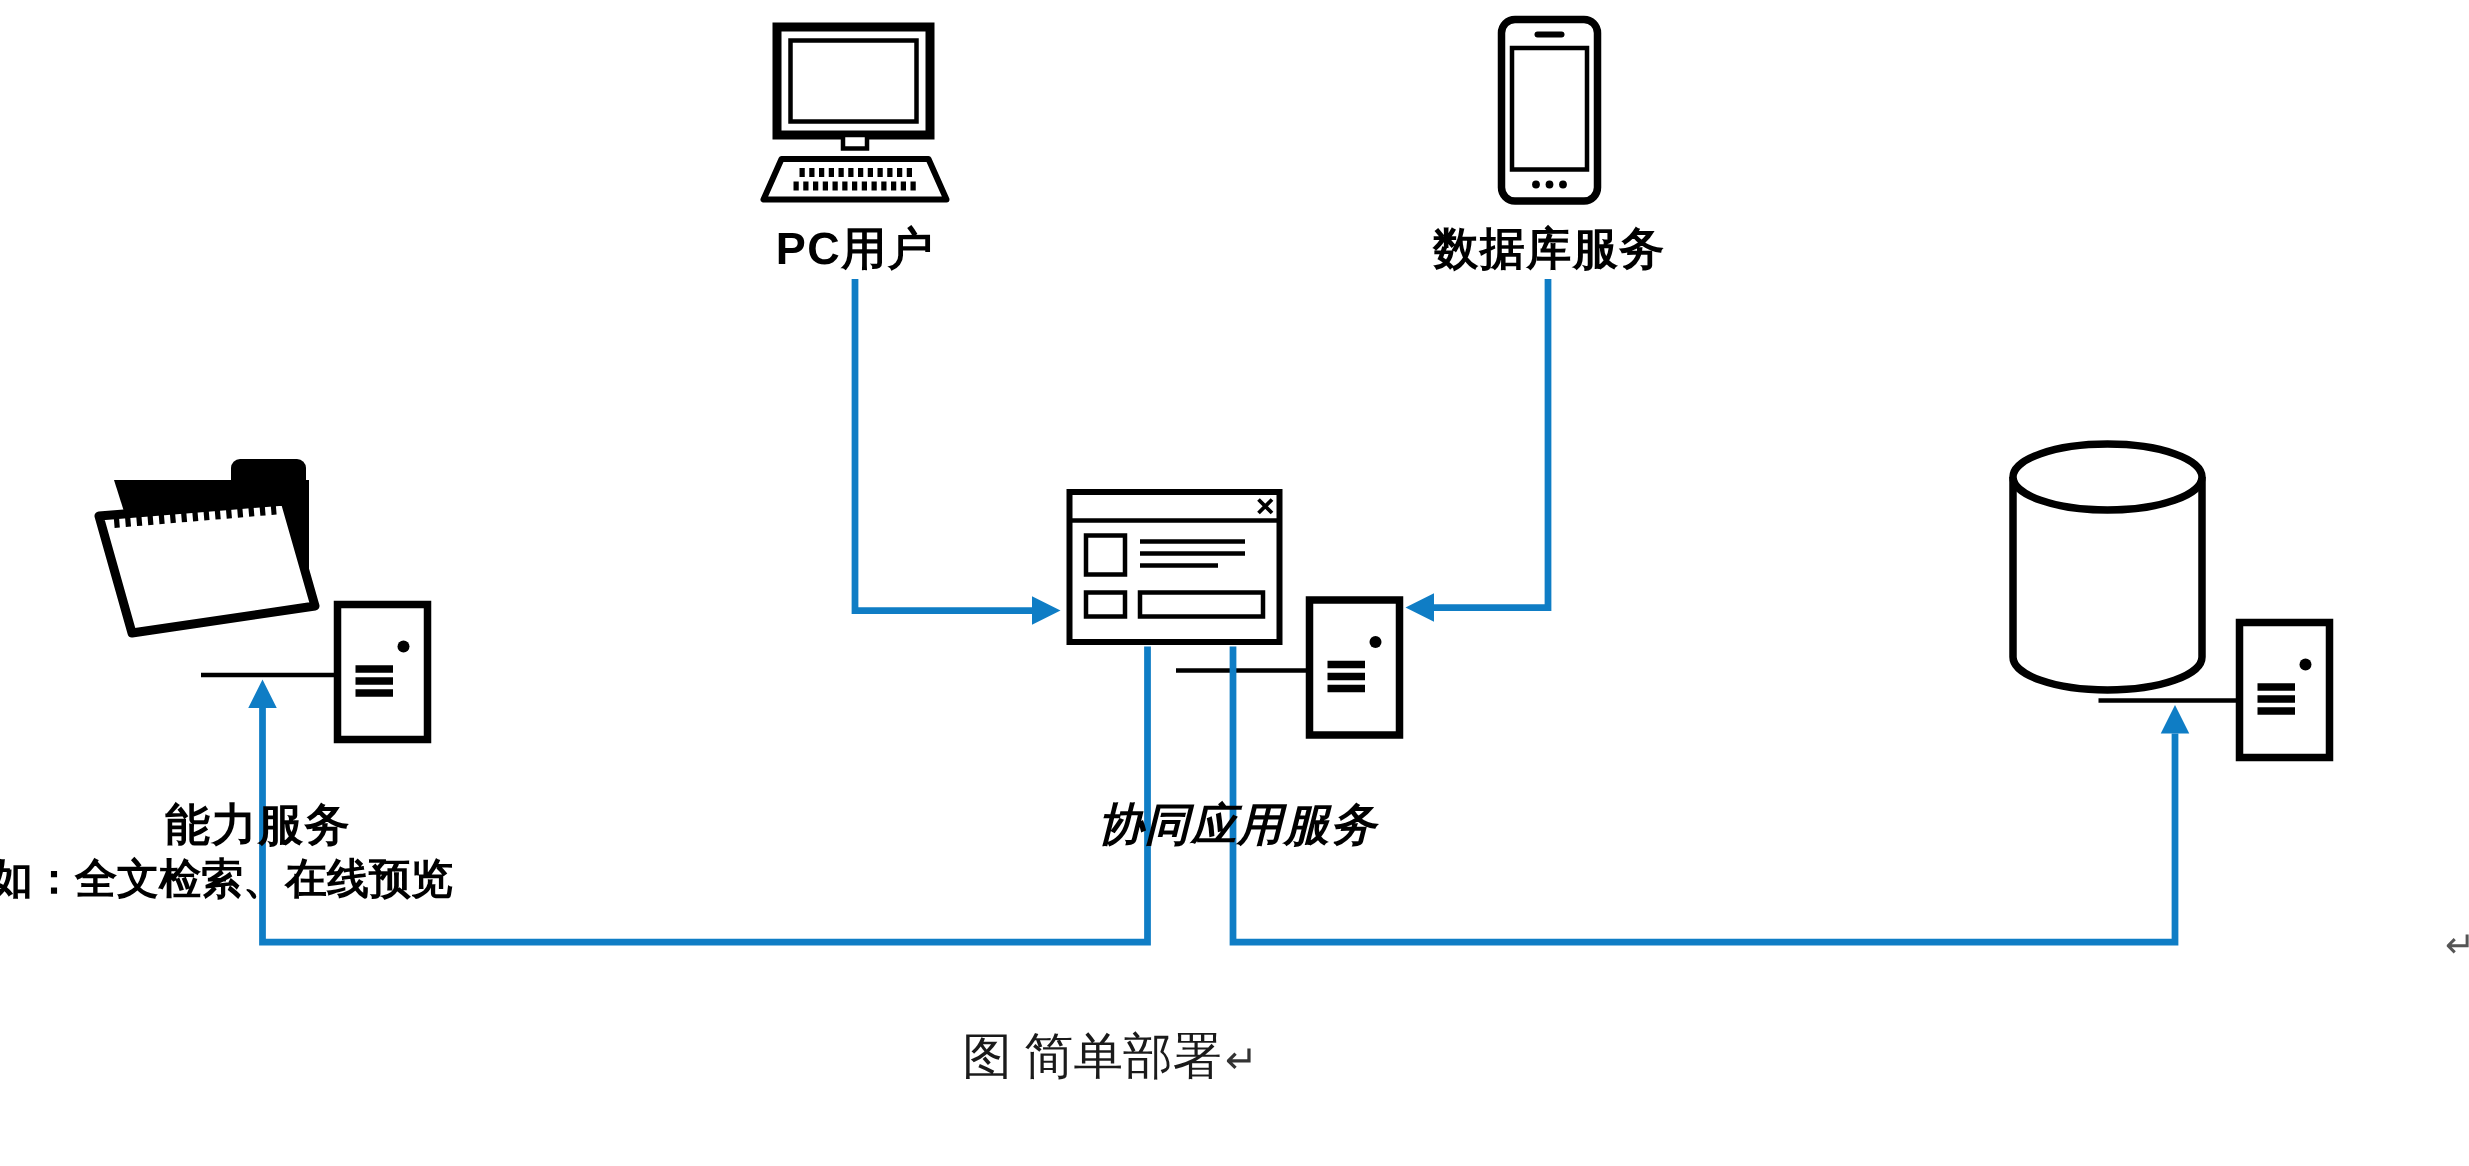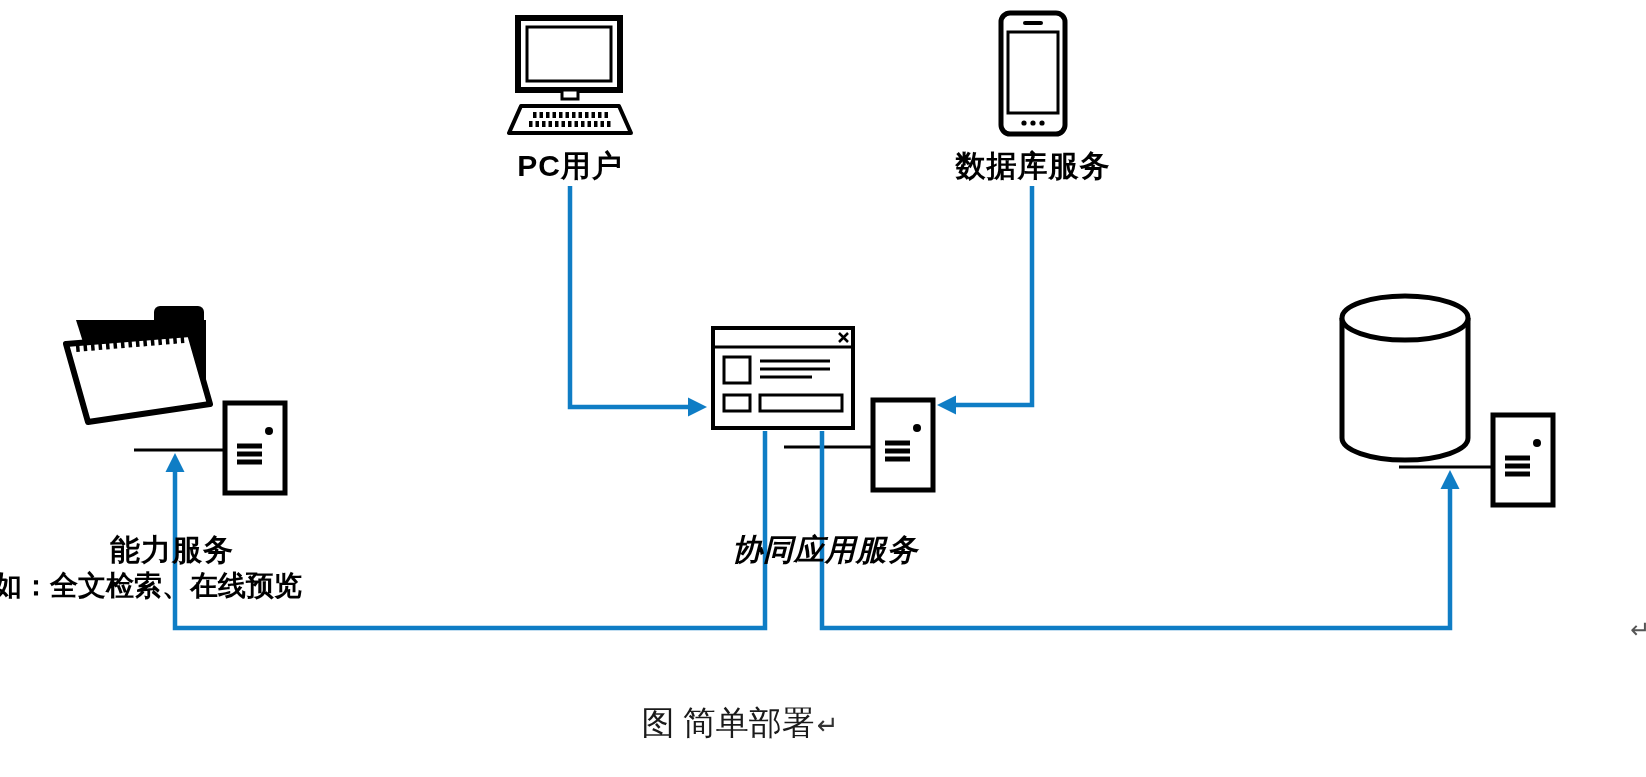--- a/index.html
+++ b/index.html
@@ -187,19 +187,19 @@
       <rect x="3" y="3" width="60" height="90" fill="#fff" stroke="#000" stroke-width="5"></rect>
       <circle cx="47" cy="31" r="4" fill="#000"></circle>
       <g>
         <line x1="15" y1="46" x2="40" y2="46" stroke="#000" stroke-width="5"></line>
         <line x1="15" y1="54" x2="40" y2="54" stroke="#000" stroke-width="5"></line>
         <line x1="15" y1="62" x2="40" y2="62" stroke="#000" stroke-width="5"></line>
       </g>
     </svg>
   </div>
 
-  <div class="caption" style="left:740px; top:682px;margin-top:19px;">
+  <div class="caption" style="left:740px; top:682px;">
     <span>图 简单部署</span><span class="break-mark">↵</span>
   </div>
 
   <div class="margin-mark" style="left:1630px; top:616px;">↵</div>
 
 </div>
 
 </body></html>

